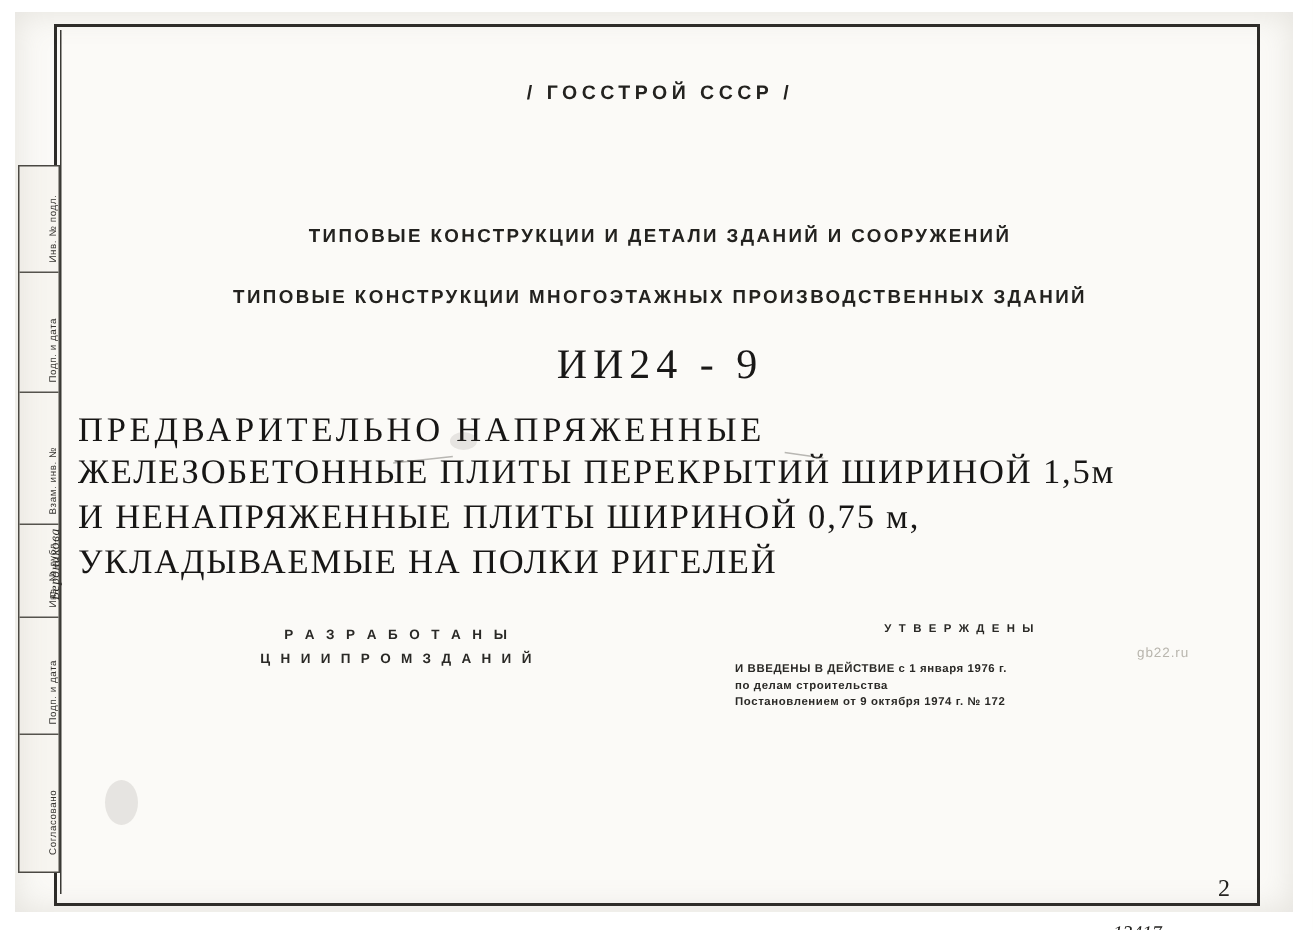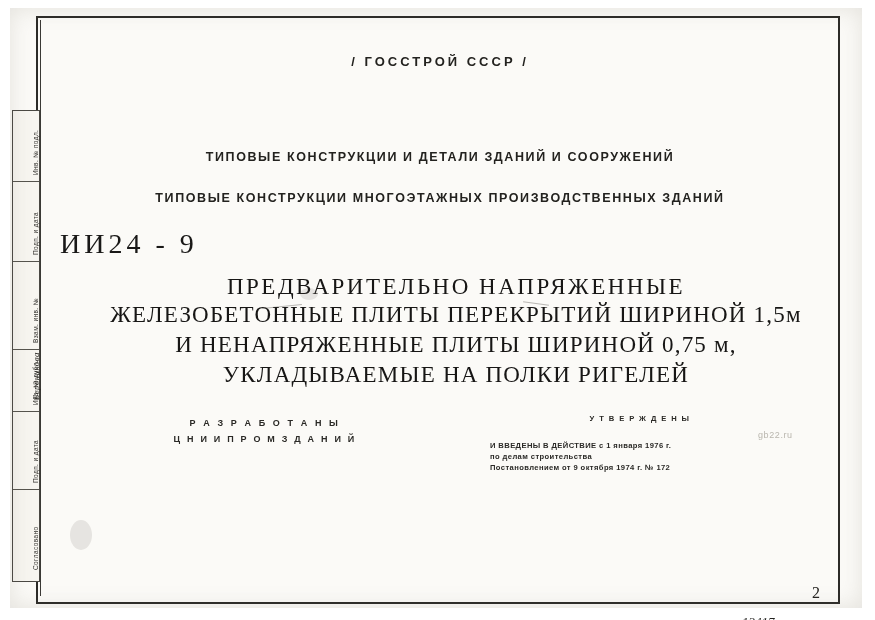--- a/index.html
+++ b/index.html
@@ -121,33 +121,33 @@
     color: #23221f;
   }
   .series-1 { top: 150px; }
   .series-2 { top: 191px; }
 
   .code {
     position: absolute;
     left: 60px;
     width: 760px;
     top: 228px;
-    text-align: left;
+    text-align: center;
     font-size: 28px;
     letter-spacing: 4px;
     font-family: "Liberation Serif", serif;
     color: #191817;
   }
 
   
   .title {
     position: absolute;
-    left: 68px;
+    left: 52px;
     width: 776px;
-    text-align: center;
+    text-align: left;
     font-family: "Liberation Serif", serif;
     color: #171615;
     font-size: 23px;
     letter-spacing: 1.2px;
     line-height: 29px;
   }
   .t1 { top: 272px; letter-spacing: 2.5px; }
   .t2 { top: 300px; }
   .t3 { top: 330px; }
   .t4 { top: 360px; }

